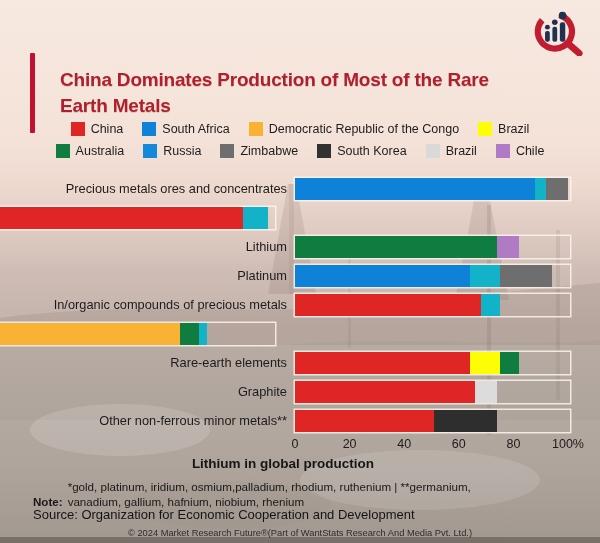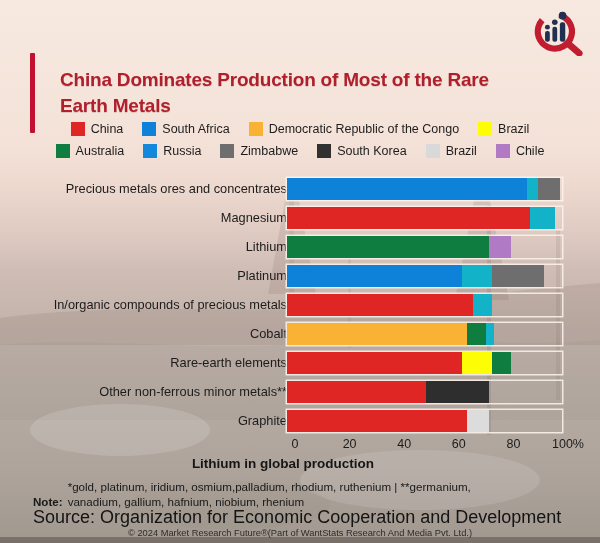--- a/index.html
+++ b/index.html
@@ -19,33 +19,33 @@
   .title{margin:14px;font-size:19px;font-weight:bold;color:#b11f2d;line-height:26px;letter-spacing:-0.2px;
          text-shadow:0 1px 0 rgba(90,30,30,0.15);}
   
   .legend{position:absolute;top:122px;left:0;width:600px;display:flex;flex-direction:column;gap:8px;align-items:center;}
   .legend-row{display:flex;justify-content:center;align-items:center;column-gap:19px;}
   .legend-item{display:flex;align-items:center;gap:6px;font-size:12.5px;color:#1d1d1d;white-space:nowrap;}
   .swatch{width:14px;height:14px;flex:none;}
   
   .chart{position:absolute;top:174px;left:0;width:600px;}
   .crow{display:flex;align-items:center;height:29px;}
-  .clabel{flex:none;width:287px;text-align:right;font-size:12.8px;color:#1c1c1c;
+  .clabel{flex:none;width:287px;text-align:right;padding-right:8px;font-size:12.8px;color:#1c1c1c;
           white-space:nowrap;overflow:visible;}
   .ctrack{flex:none;position:relative;width:275px;height:22px;}
   .barwrap{display:flex;height:22px;box-shadow:0 0 0 1.5px rgba(251,244,237,0.85);}
   .seg{flex:none;height:100%;}
   .axis{position:absolute;top:437px;left:295px;width:273px;height:16px;}
   .tick{position:absolute;top:0;transform:translateX(-50%);font-size:12.5px;color:#1c1c1c;white-space:nowrap;}
   .xlabel{position:absolute;top:456px;left:103px;width:360px;text-align:center;
           font-size:13.5px;font-weight:bold;color:#161616;}
   
   .note{position:absolute;top:480px;left:33px;display:flex;font-size:11.6px;color:#191919;line-height:14.5px;align-items:flex-end;}
   .note b{margin-right:5px;}
-  .source{position:absolute;top:507px;left:33px;font-size:18px;color:#141414;}
+  .source{position:absolute;top:507px;left:33px;font-size:13px;color:#141414;}
   .copyright{position:absolute;top:528px;left:0;width:600px;text-align:center;font-size:9.3px;color:#2c2c2c;}
 </style>
 </head>
 <body>
 
 <div class="canvas">
 
   <svg class="bg-art" viewBox="0 0 600 543">
     <g fill="#6b584e">
       <polygon points="268,294 288,184 296,184 316,294" opacity="0.14"></polygon>
@@ -133,21 +133,20 @@
         <div class="clabel">Precious metals ores and concentrates</div>
         <div class="ctrack">
           <div class="barwrap">
             <div class="seg" title="South Africa: 88%" style="width: 240.24px; background: rgb(14, 130, 216);"></div>
             <div class="seg" title="Russia: 4%" style="width: 10.92px; background: rgb(18, 178, 201);"></div>
             <div class="seg" title="Zimbabwe: 8%" style="width: 21.84px; background: rgb(110, 110, 110);"></div>
           </div>
         </div>
       </div>
       <div class="crow">
-        <div class="clabel">Magnesium</div>
         <div class="ctrack">
           <div class="barwrap">
             <div class="seg" title="China: 89%" style="width: 242.97px; background: rgb(224, 37, 37);"></div>
             <div class="seg" title="Russia: 9%" style="width: 24.57px; background: rgb(18, 178, 201);"></div>
           </div>
         </div>
       </div>
       <div class="crow">
         <div class="clabel">Lithium</div>
         <div class="ctrack">
@@ -170,54 +169,53 @@
       <div class="crow">
         <div class="clabel">In/organic compounds of precious metals</div>
         <div class="ctrack">
           <div class="barwrap">
             <div class="seg" title="China: 68%" style="width: 185.64px; background: rgb(224, 37, 37);"></div>
             <div class="seg" title="Russia: 7%" style="width: 19.11px; background: rgb(18, 178, 201);"></div>
           </div>
         </div>
       </div>
       <div class="crow">
-        <div class="clabel">Cobalt</div>
         <div class="ctrack">
           <div class="barwrap">
             <div class="seg" title="Democratic Republic of the Congo: 66%" style="width: 180.18px; background: rgb(249, 178, 51);"></div>
             <div class="seg" title="Australia: 7%" style="width: 19.11px; background: rgb(14, 125, 63);"></div>
             <div class="seg" title="Russia: 3%" style="width: 8.19px; background: rgb(18, 178, 201);"></div>
           </div>
         </div>
       </div>
       <div class="crow">
         <div class="clabel">Rare-earth elements</div>
         <div class="ctrack">
           <div class="barwrap">
             <div class="seg" title="China: 64%" style="width: 174.72px; background: rgb(224, 37, 37);"></div>
             <div class="seg" title="Myanmar: 11%" style="width: 30.03px; background: rgb(253, 253, 5);"></div>
             <div class="seg" title="Australia: 7%" style="width: 19.11px; background: rgb(14, 125, 63);"></div>
           </div>
         </div>
       </div>
       <div class="crow">
+        <div class="clabel">Graphite</div>
+        <div class="ctrack">
+          <div class="barwrap">
+            <div class="seg" title="China: 66%" style="width: 180.18px; background: rgb(224, 37, 37);"></div>
+            <div class="seg" title="Brazil: 8%" style="width: 21.84px; background: rgb(220, 220, 220);"></div>
+          </div>
+        </div>
+      </div>
+      <div class="crow">
         <div class="clabel">Other non-ferrous minor metals**</div>
         <div class="ctrack">
           <div class="barwrap">
             <div class="seg" title="China: 51%" style="width: 139.23px; background: rgb(224, 37, 37);"></div>
             <div class="seg" title="South Korea: 23%" style="width: 62.79px; background: rgb(46, 46, 46);"></div>
-          </div>
-        </div>
-      </div>
-      <div class="crow">
-        <div class="clabel">Graphite</div>
-        <div class="ctrack">
-          <div class="barwrap">
-            <div class="seg" title="China: 66%" style="width: 180.18px; background: rgb(224, 37, 37);"></div>
-            <div class="seg" title="Brazil: 8%" style="width: 21.84px; background: rgb(220, 220, 220);"></div>
           </div>
         </div>
       </div>
     </div>
 
   <div class="axis" id="axis">
       <span class="tick" style="left: 0px;">0</span>
       <span class="tick" style="left: 54.6px;">20</span>
       <span class="tick" style="left: 109.2px;">40</span>
       <span class="tick" style="left: 163.8px;">60</span>

